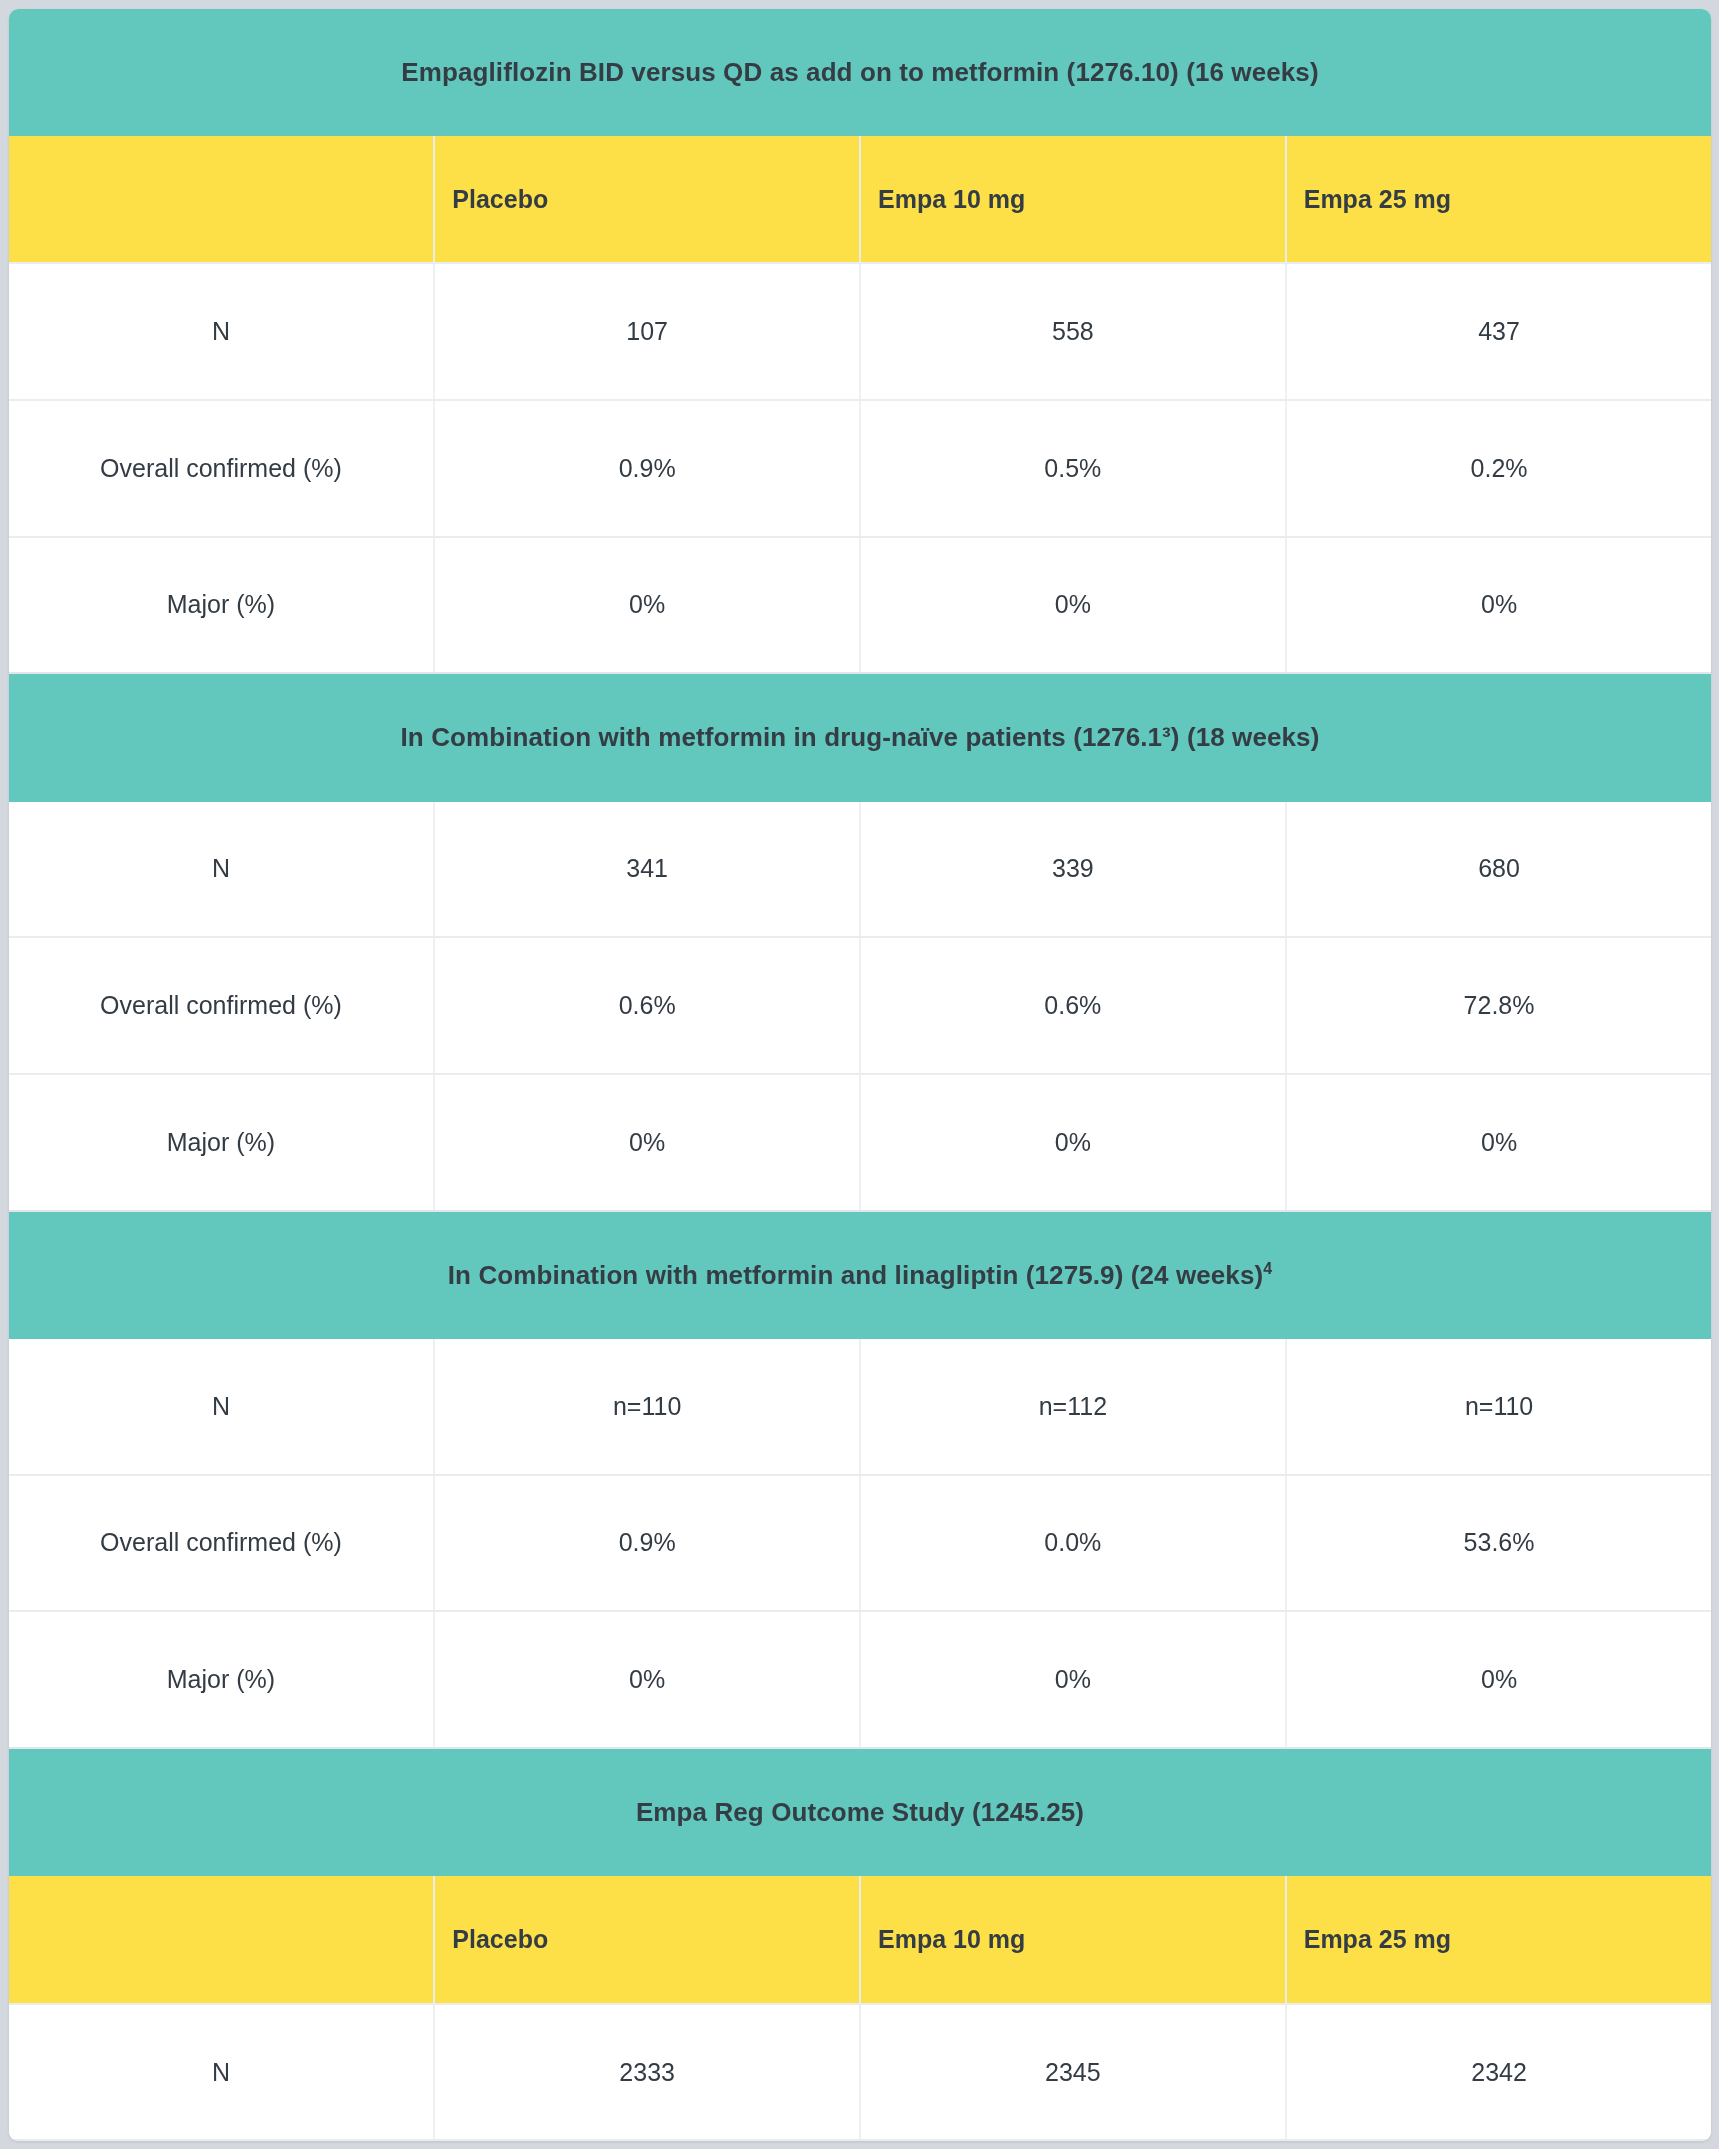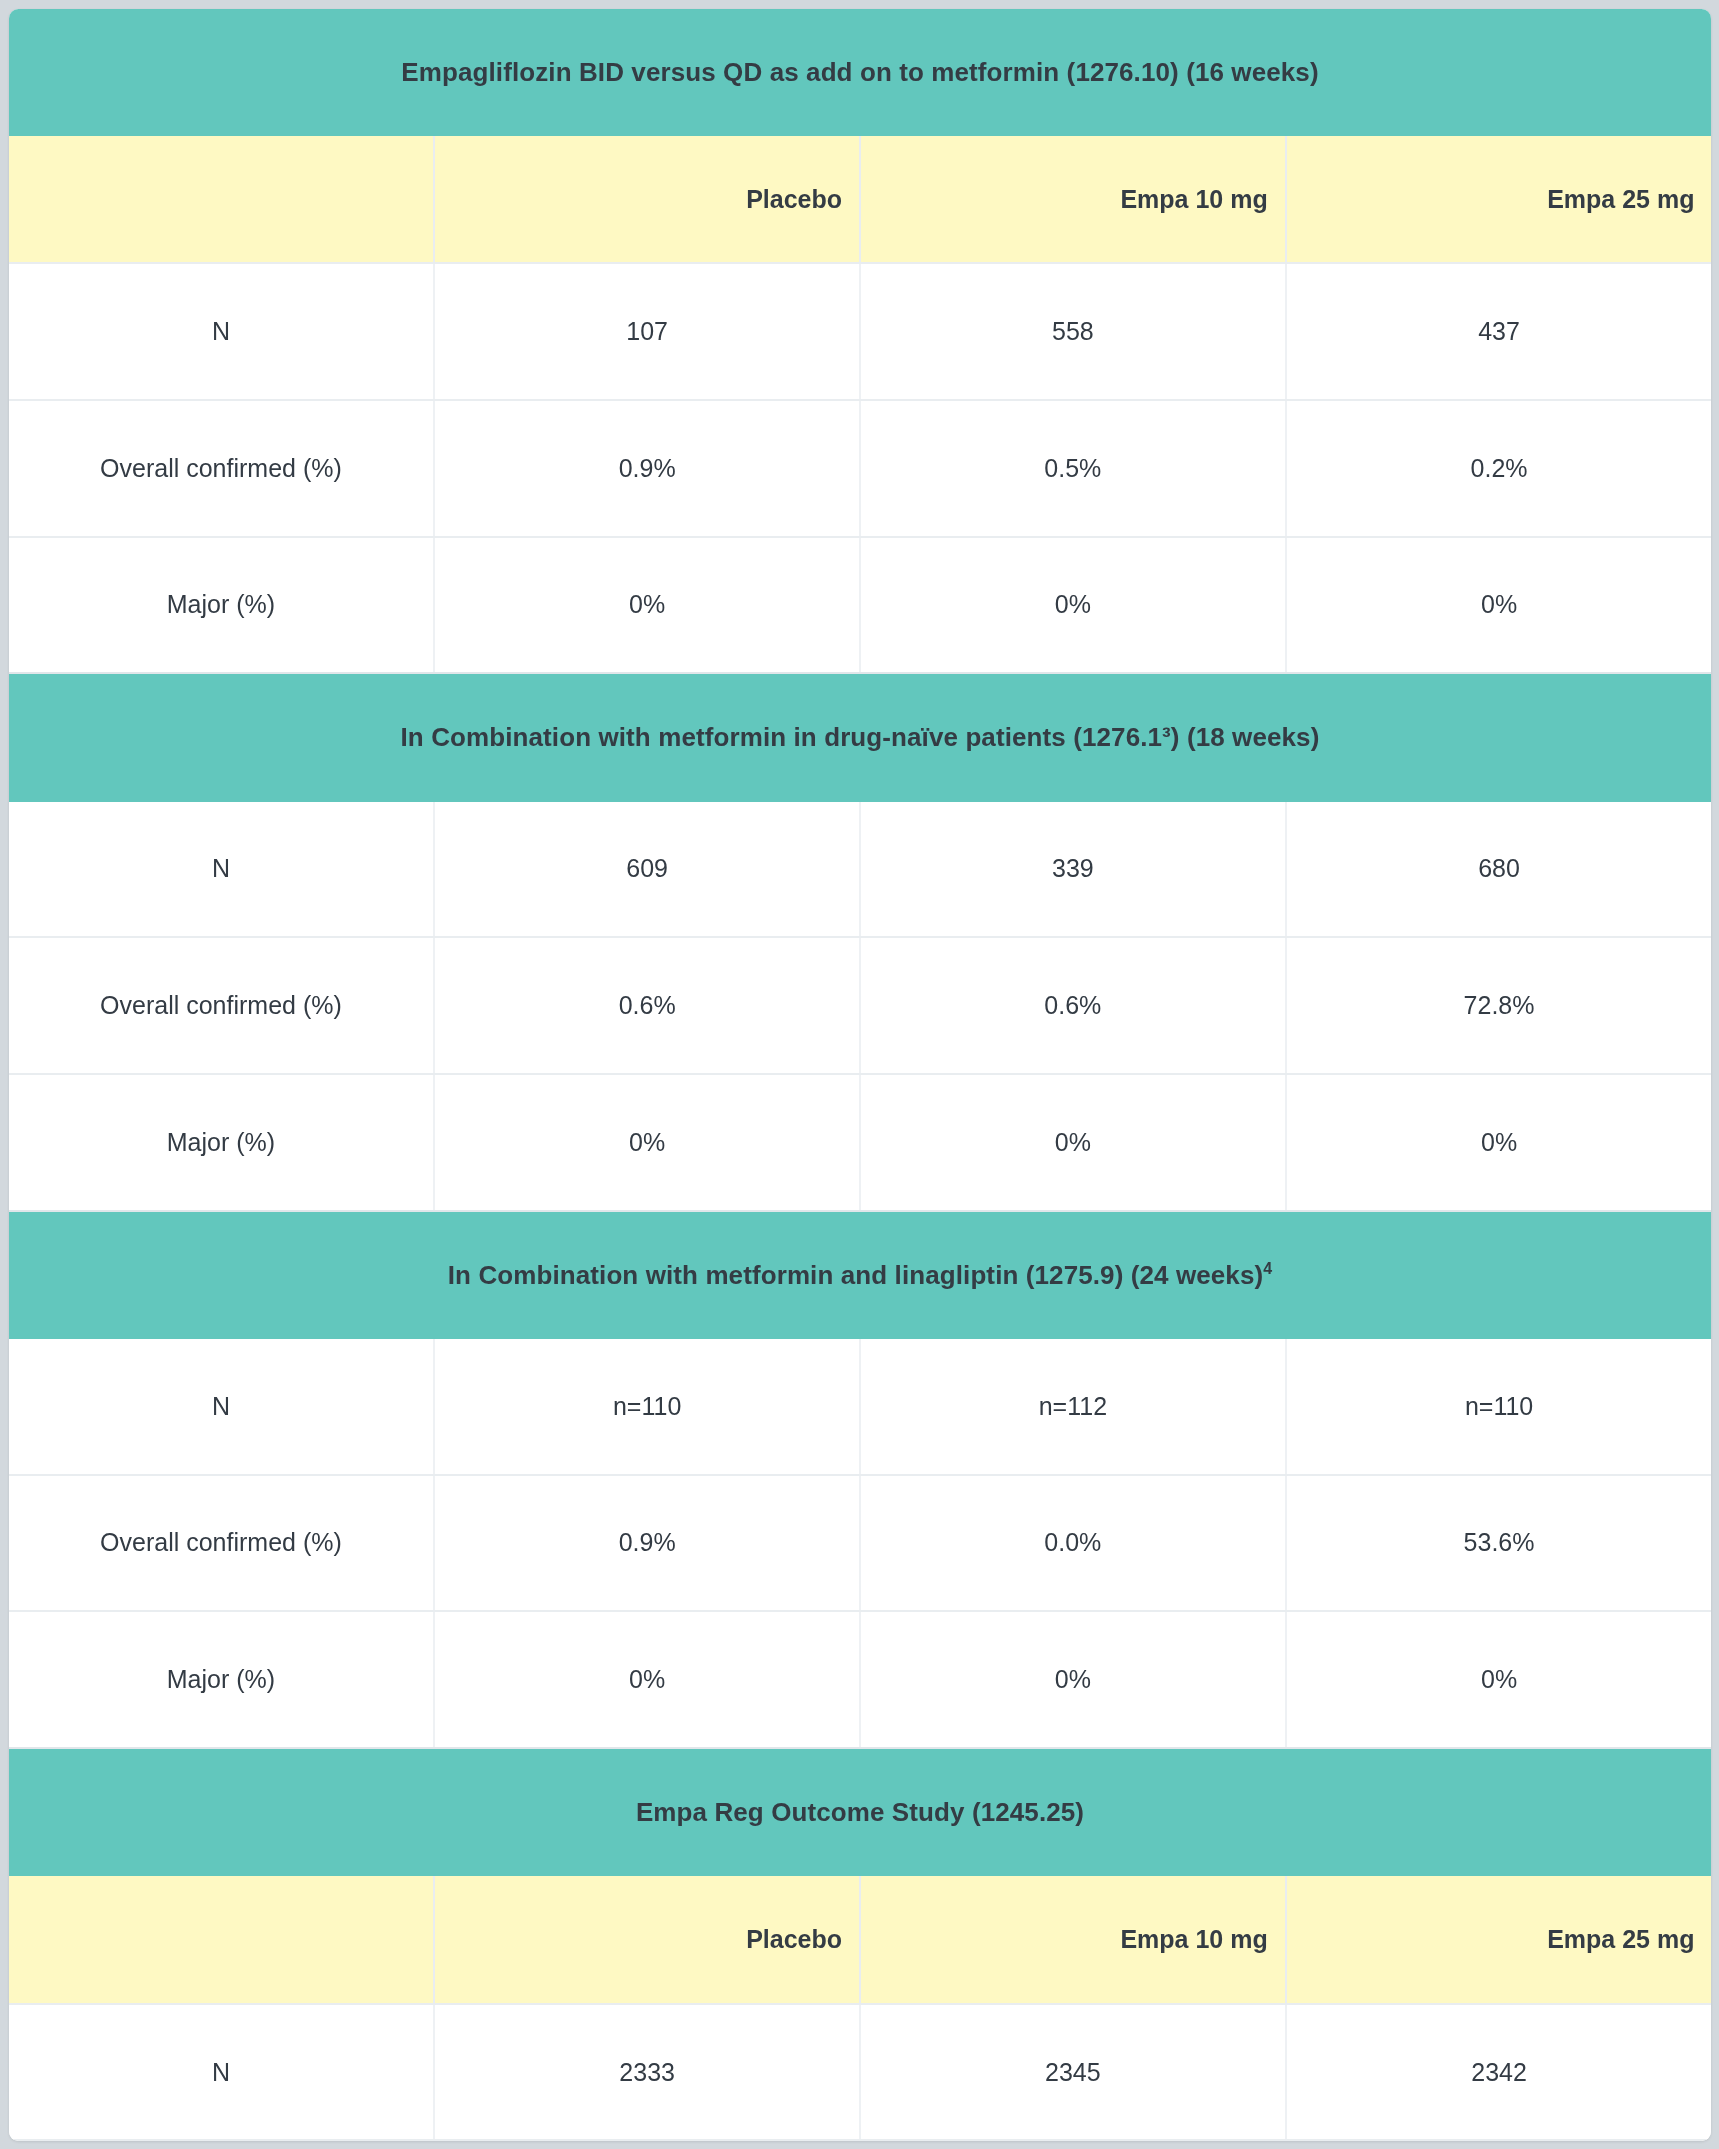--- a/index.html
+++ b/index.html
@@ -59,25 +59,25 @@
     border: none;
   }
   tr.section-title-row > td .sup {
     font-size: 16px;
     vertical-align: super;
     line-height: 0;
   }
 
   
   tr.col-header-row > th {
-    background: #fef9c3;
+    background: #fde047;
     color: #343c44;
     font-weight: bold;
     font-size: 25px;
-    text-align: right;
+    text-align: left;
     vertical-align: middle;
     height: 101px;
     padding: 11.4px 17px;
     border-right: 2.9px solid #e9edf0;
     border-bottom: 2.9px solid #e9edf0;
     line-height: 1.45;
   }
   tr.col-header-row > th:last-child { border-right: none; }
   tr.col-header-row > th.blank-head { }
 
@@ -139,21 +139,21 @@
           <td>0%</td>
           <td>0%</td>
           <td>0%</td>
         </tr>
 
         <tr class="section-title-row">
           <td colspan="4">In Combination with metformin in drug-naïve patients (1276.1³) (18 weeks)</td>
         </tr>
         <tr class="data-row">
           <td class="row-label">N</td>
-          <td>609</td>
+          <td>341</td>
           <td>339</td>
           <td>680</td>
         </tr>
         <tr class="data-row">
           <td class="row-label">Overall confirmed (%)</td>
           <td>0.6%</td>
           <td>0.6%</td>
           <td>72.8%</td>
         </tr>
         <tr class="data-row last-of-section">

